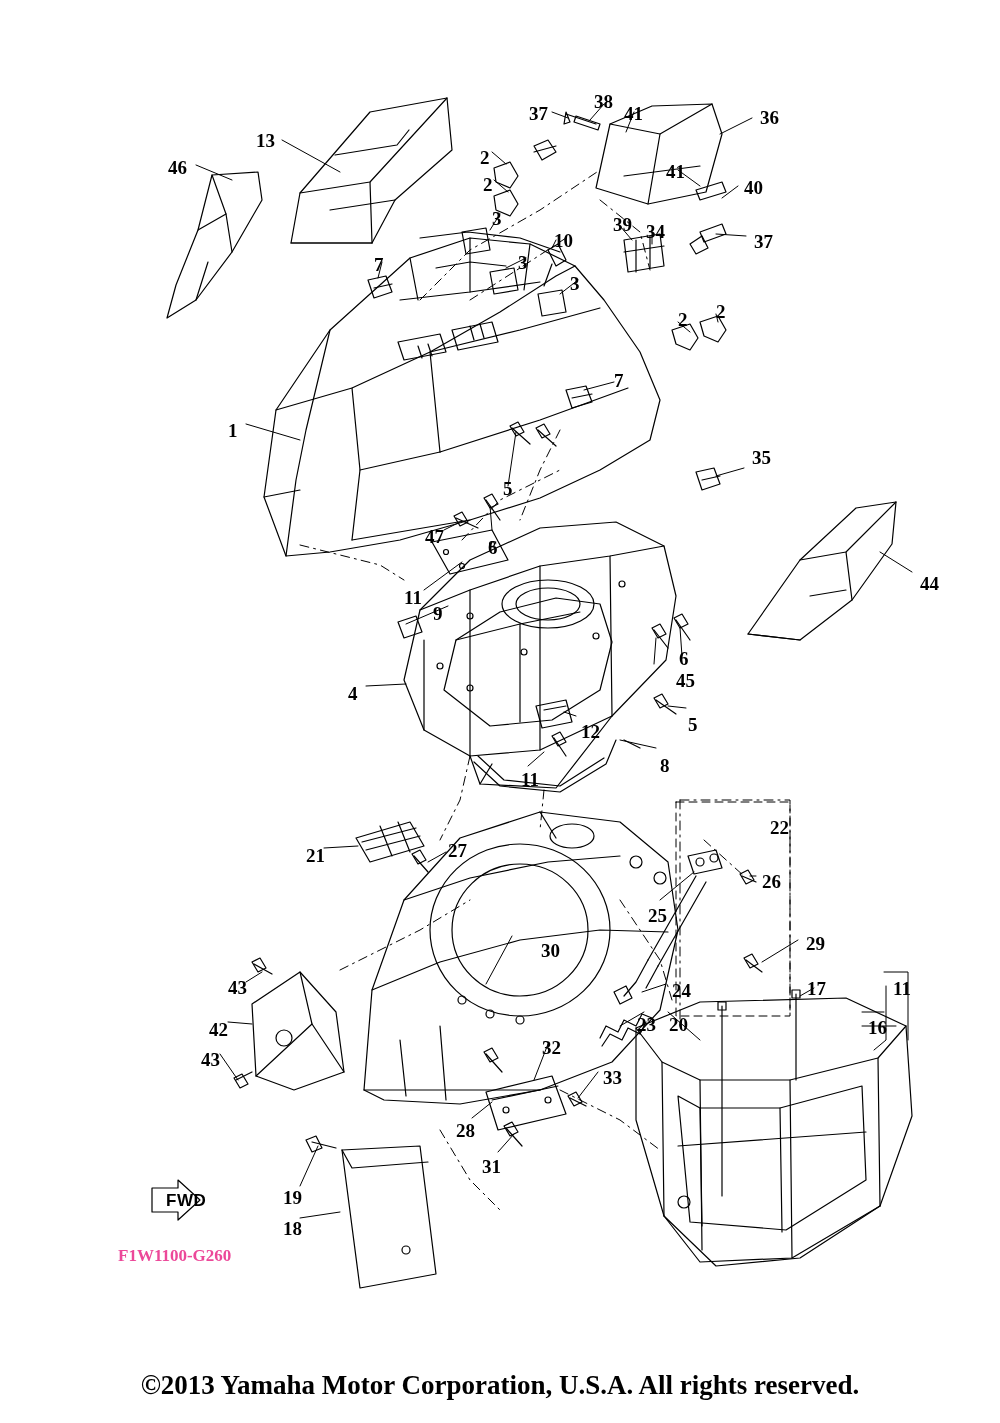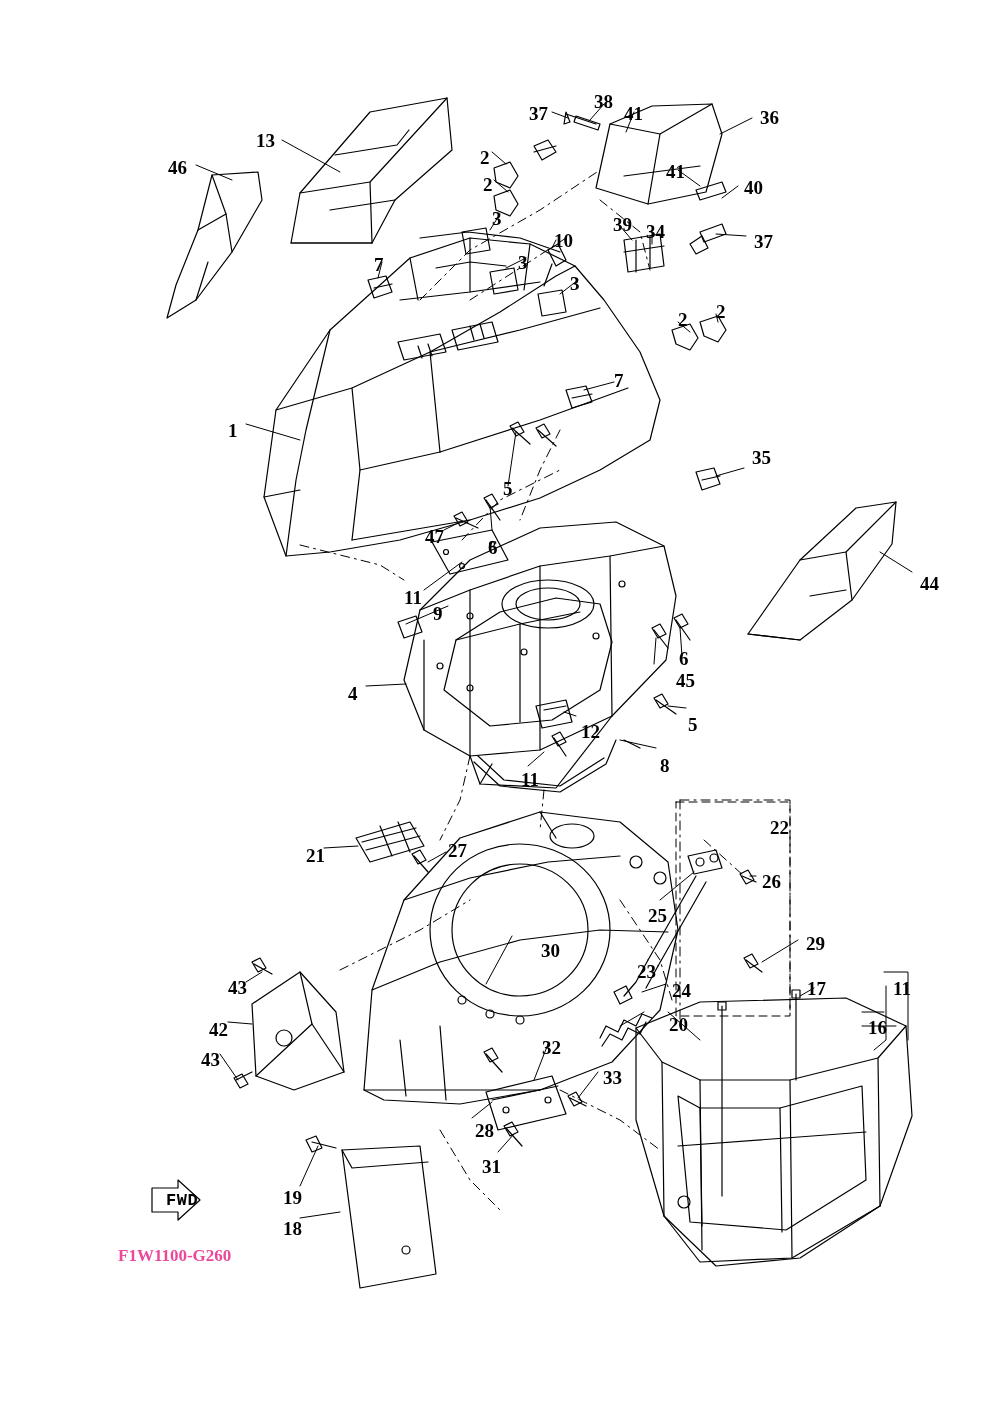--- a/index.html
+++ b/index.html
@@ -39,21 +39,21 @@
   .partcode {
     position: absolute;
     font-family: "Liberation Serif", serif;
     font-weight: bold;
     font-size: 17px;
     color: #ec4899;
     white-space: nowrap;
   }
   .fwd-label {
     position: absolute;
-    font-family: Liberation Mono, monospace;
+    font-family: Liberation Sans, sans-serif;
     font-weight: bold;
     font-size: 17px;
     color: #000;
     letter-spacing: 0.5px;
   }
   .copyright {
     position: absolute;
     left: 0;
     top: 1370px;
     width: 1000px;
@@ -495,25 +495,26 @@
   <div class="callout" style="left:306px; top:846px;">21</div>
   <div class="callout" style="left:448px; top:841px;">27</div>
   <div class="callout" style="left:762px; top:872px;">26</div>
   <div class="callout" style="left:648px; top:906px;">25</div>
   <div class="callout" style="left:806px; top:934px;">29</div>
   <div class="callout" style="left:541px; top:941px;">30</div>
   <div class="callout" style="left:672px; top:981px;">24</div>
   <div class="callout" style="left:807px; top:979px;">17</div>
   <div class="callout" style="left:893px; top:979px;">11</div>
   <div class="callout" style="left:228px; top:978px;">43</div>
-  <div class="callout" style="left:637px; top:962px;">23</div>
+  <div class="callout" style="left:637px; top:1015px;">23</div>
   <div class="callout" style="left:868px; top:1018px;">16</div>
   <div class="callout" style="left:209px; top:1020px;">42</div>
   <div class="callout" style="left:669px; top:1015px;">20</div>
   <div class="callout" style="left:201px; top:1050px;">43</div>
   <div class="callout" style="left:542px; top:1038px;">32</div>
   <div class="callout" style="left:603px; top:1068px;">33</div>
-  <div class="callout" style="left:456px; top:1121px;margin-left:19px;">28</div>
+  <div class="callout" style="left:456px; top:1121px;">28</div>
   <div class="callout" style="left:482px; top:1157px;">31</div>
   <div class="callout" style="left:283px; top:1188px;">19</div>
   <div class="callout" style="left:283px; top:1219px;text-align:right;">18</div>
 
+  <div class="copyright">©2013 Yamaha Motor Corporation, U.S.A. All rights reserved.</div>
 </div>
 
 </body></html>

